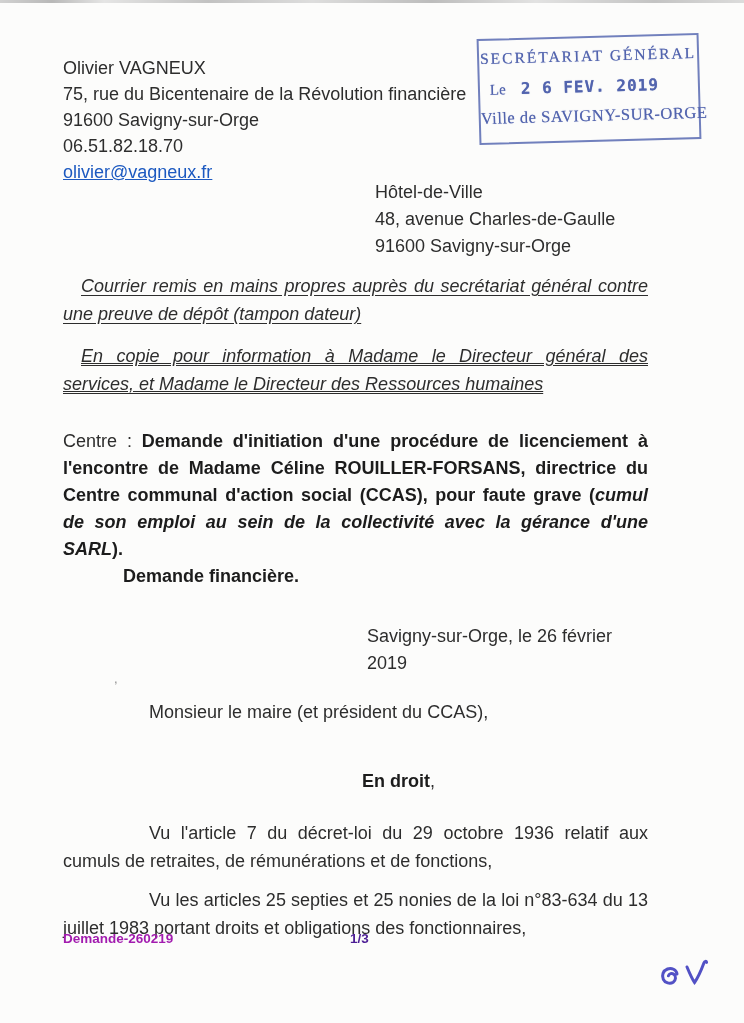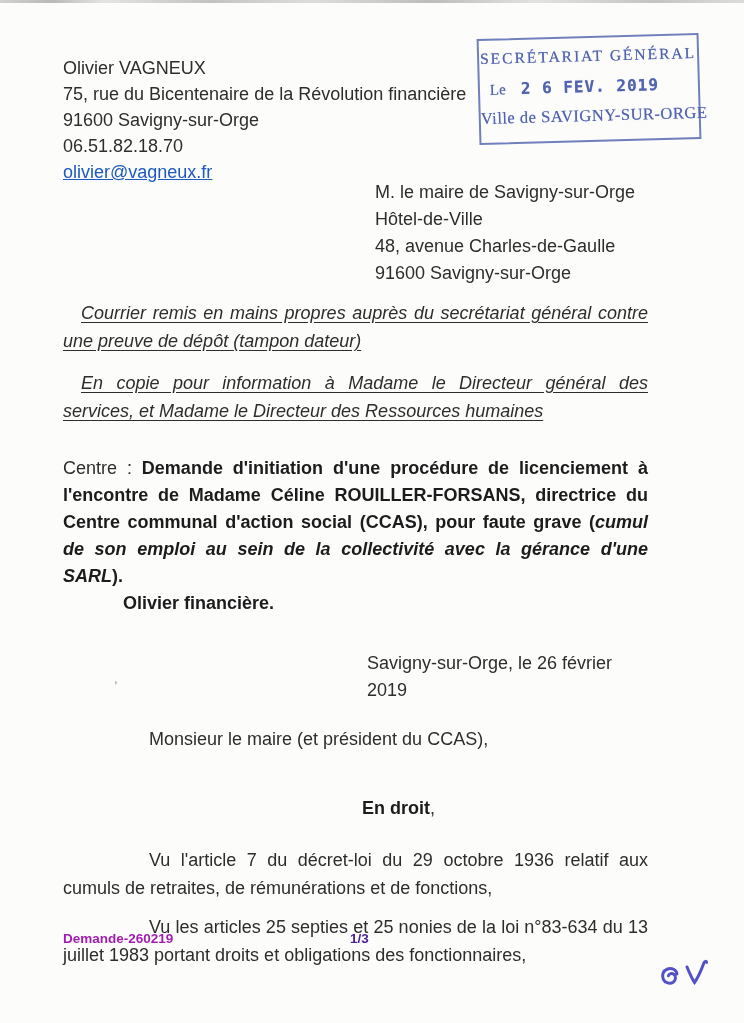--- a/index.html
+++ b/index.html
@@ -28,21 +28,21 @@
   .content p{margin:0;}
   .sender div{line-height:26px;}
   .email-link{color:#1c59c0;text-decoration:underline;cursor:pointer;}
   .recipient{margin-left:312px;margin-top:-6px;}
   .recipient div{line-height:27px;}
   .notice{
     text-align:justify;font-style:italic;line-height:28px;
   }
   .notice .iu{text-decoration:underline;text-underline-offset:3px;margin-left:18px;}
   .notice-1{margin-top:12px !important;}
-  .notice-2{margin-top:14px !important;}
+  .notice-2{margin-top:14px !important;text-decoration:underline;}
   .subject-main{
     margin-top:30px !important;
     text-align:justify;line-height:27px;
   }
   .subject-main b, .subject-second b{color:#1c1c1c;}
   .subject-second{line-height:27px;text-indent:60px;}
   .dateline{margin-top:33px !important;margin-left:304px !important;line-height:27px;}
   .salutation{margin-top:22px !important;text-indent:86px;line-height:27px;}
   .endroit{margin-top:42px !important;text-indent:86px;line-height:27px;text-align:center;}
   .endroit b{color:#1c1c1c;}
@@ -112,32 +112,31 @@
 
     <div class="sender">
       <div>Olivier VAGNEUX</div>
       <div>75, rue du Bicentenaire de la Révolution financière</div>
       <div>91600 Savigny-sur-Orge</div>
       <div>06.51.82.18.70</div>
       <div><a class="email-link">olivier@vagneux.fr</a></div>
     </div>
 
     <div class="recipient">
-      <div>M. le maire de Savigny-sur-Orge</div>
       <div>Hôtel-de-Ville</div>
       <div>48, avenue Charles-de-Gaulle</div>
       <div>91600 Savigny-sur-Orge</div>
     </div>
 
     <p class="notice notice-1"><span class="iu">Courrier remis en mains propres auprès du secrétariat général contre une preuve de dépôt (tampon dateur)</span></p>
 
     <p class="notice notice-2"><span class="iu">En copie pour information à Madame le Directeur général des services, et Madame le Directeur des Ressources humaines</span></p>
 
     <p class="subject-main"><span>Centre : </span><b>Demande d'initiation d'une procédure de licenciement à l'encontre de Madame Céline ROUILLER-FORSANS, directrice du Centre communal d'action social (CCAS), pour faute grave (</b><b><i>cumul de son emploi au sein de la collectivité avec la gérance d'une SARL</i></b><b>).</b></p>
-    <p class="subject-second"><b>Olivier financière.</b></p>
+    <p class="subject-second"><b>Demande financière.</b></p>
 
     <p class="dateline">Savigny-sur-Orge, le 26 février 2019</p>
 
     <p class="salutation">Monsieur le maire (et président du CCAS),</p>
 
     <p class="endroit"><b>En droit</b><span>,</span></p>
 
     <p class="para para-1">Vu l'article 7 du décret-loi du 29 octobre 1936 relatif aux cumuls de retraites, de rémunérations et de fonctions,</p>
 
     <p class="para para-2">Vu les articles 25 septies et 25 nonies de la loi n°83-634 du 13 juillet 1983 portant droits et obligations des fonctionnaires,</p>

